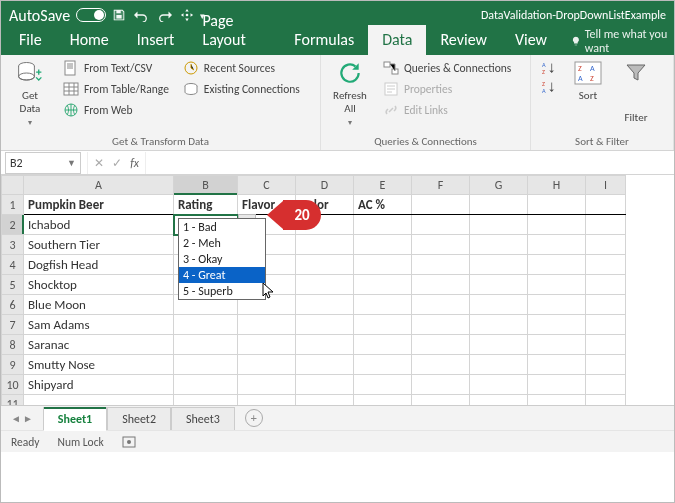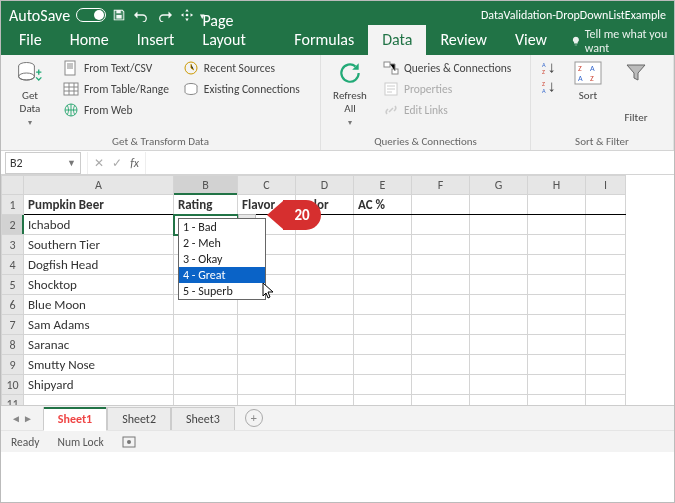--- a/index.html
+++ b/index.html
@@ -59,21 +59,21 @@
 .cursor { position:absolute; left:261px; top:107px; z-index:6; }
 
 .callout { position:absolute; left:266px; top:25px; z-index:7; display:flex; align-items:center;}
 .callout .tail { width:0; height:0; border-top:14px solid transparent; border-bottom:14px solid transparent; border-right:16px solid #d62f2f;}
 .callout .bubble { width:38px; height:30px; background:#d62f2f; border-radius:0 16px 16px 0; color:#fff; display:flex; align-items:center; justify-content:center; font-size:15px; font-weight:600;}
 
 .sheettabs { height:25px; border-top:1px solid #ccc; background:#f3f3f3; display:flex; align-items:center; gap:0; padding-left:10px;}
 .sheettabs .nav { display:flex; gap:2px; color:#888; padding-right:10px;}
 .sheettabs .nav span{font-size:10px;}
 .stab { padding:4px 14px; font-size:12px; border:1px solid #ccc; border-bottom:none; background:#ececec; margin-top:1px; color:#444; position:relative;}
-.stab.active { background:#fff; border-bottom:1px solid #fff; font-weight:600; color:#ef4444;}
+.stab.active { background:#fff; border-bottom:1px solid #fff; font-weight:600; color:#15803d;}
 .stab.active::before{content:"";position:absolute;left:0;right:0;top:-1px;height:2px;background:#217346;}
 .addsheet { margin-left:10px; width:18px; height:18px; border:1px solid #aaa; border-radius:50%; display:flex; align-items:center; justify-content:center; color:#888; font-size:12px;}
 
 .status { height:22px; background:#f3f3f3; border-top:1px solid #e5e5e5; display:flex; align-items:center; padding:0 10px; gap:18px; font-size:11.5px; color:#555;}
 svg{display:block;}
 </style>
 </head>
 <body>
 
 <div class="titlebar">

